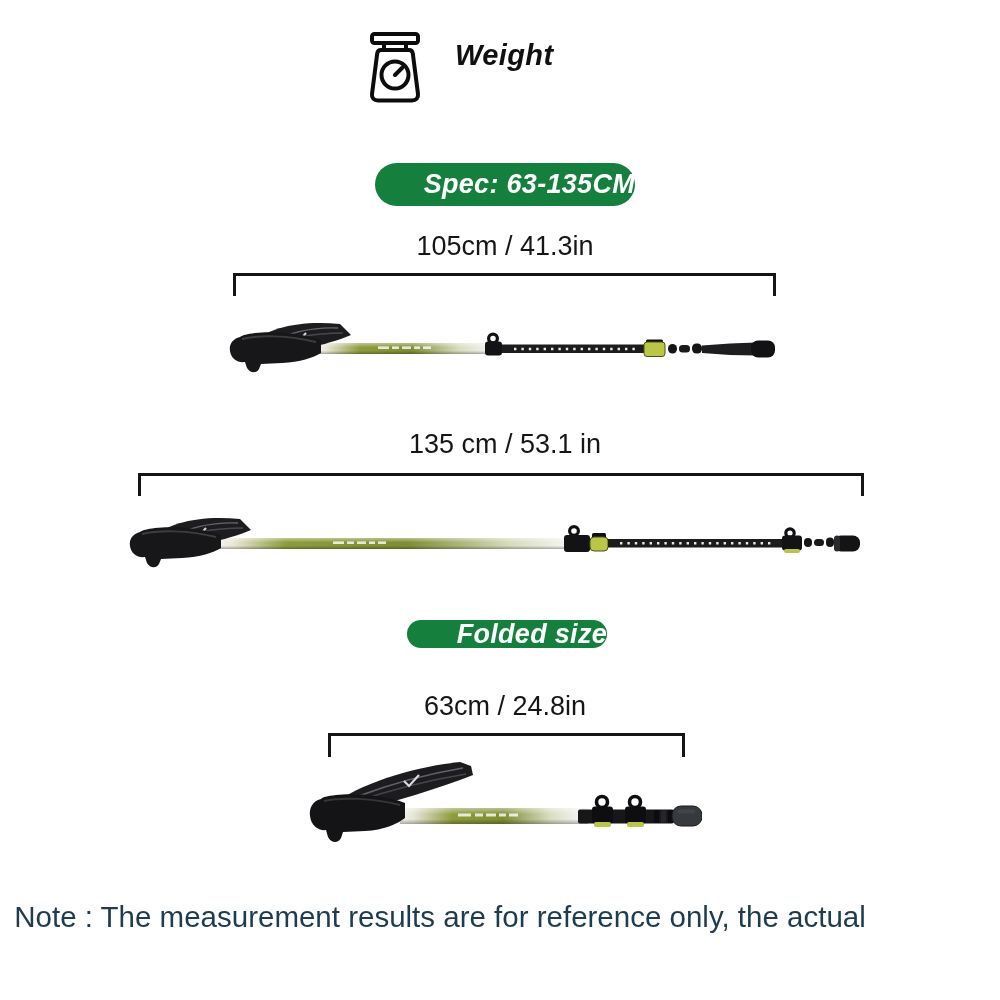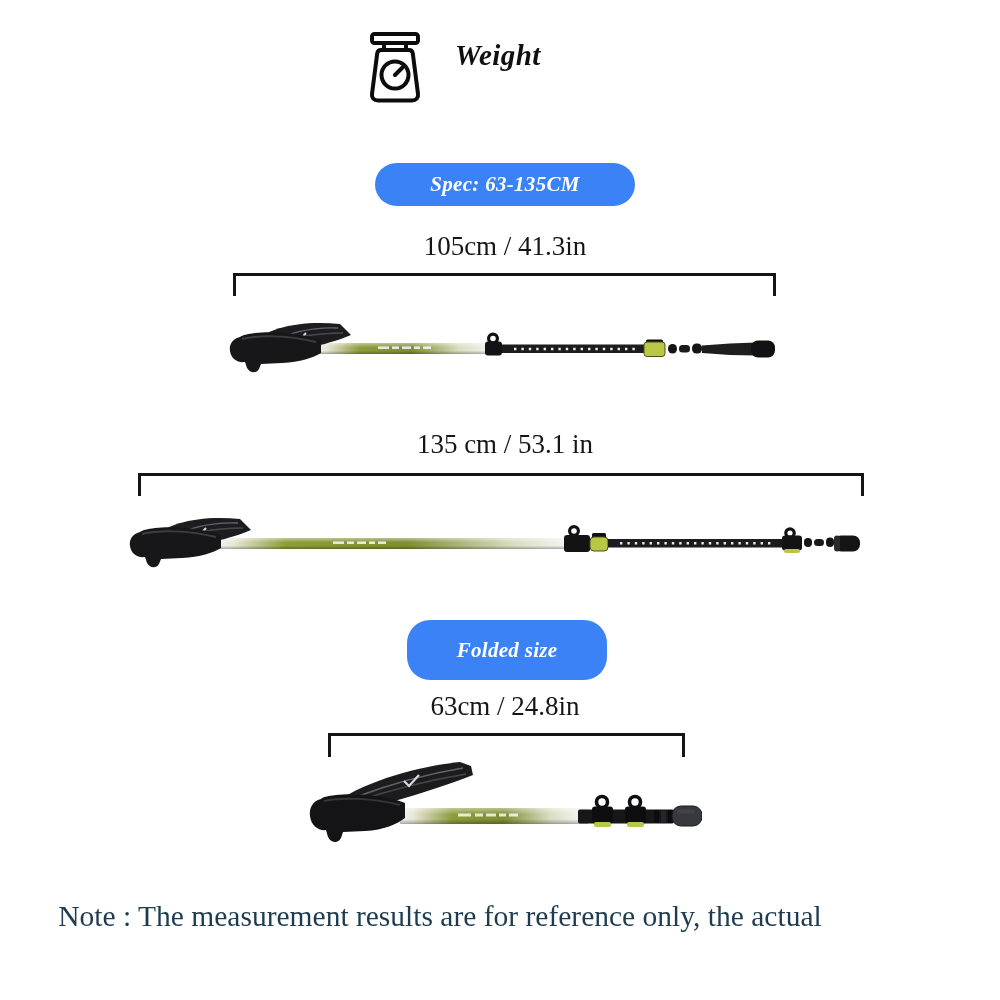--- a/index.html
+++ b/index.html
@@ -1,25 +1,25 @@
 <!DOCTYPE html>
 <html><head>
 <meta charset="utf-8">
 <style>
   html,body{margin:0;padding:0;background:#ffffff;}
   #canvas{position:relative;width:1000px;height:1000px;background:#ffffff;overflow:hidden;
-          font-family:Liberation Serif, serif;}
+          font-family:Liberation Sans, sans-serif;}
   .abs{position:absolute;}
   .weight-icon{left:362px;top:30px;}
   .weight-text{left:455px;top:36px;font-style:italic;font-weight:bold;font-size:29px;
                line-height:38px;color:#101010;letter-spacing:.4px;}
-  .badge{background:#3b82f6;color:#ffffff;font-style:italic;font-weight:bold;font-size:21px;
-         display:flex;align-items:center;justify-content:center;border-radius:23px;letter-spacing:.3px;}
+  .badge{background:#15803d;color:#ffffff;font-style:italic;font-weight:bold;font-size:27px;
+         display:flex;align-items:center;justify-content:flex-end;border-radius:23px;letter-spacing:.3px;}
   #spec-badge{left:375px;top:163px;width:260px;height:43px;}
-  #folded-badge{left:407px;top:620px;width:200px;height:60px;}
+  #folded-badge{left:407px;top:620px;width:200px;height:28px;}
   .measure{left:5px;width:1000px;text-align:center;font-size:27px;color:#161616;}
   #m105{top:231px;}
   #m135{top:429px;}
   #m63{top:691px;}
   .bracket{border-top:3px solid #151515;border-left:3px solid #151515;border-right:3px solid #151515;height:20px;}
   #bracket-105{left:233px;top:273px;width:537px;}
   #bracket-135{left:138px;top:473px;width:720px;}
   #bracket-63{left:328px;top:733px;width:351px;height:21px;}
   #pole-105{left:228px;top:316px;}
   #pole-135{left:128px;top:506px;}

